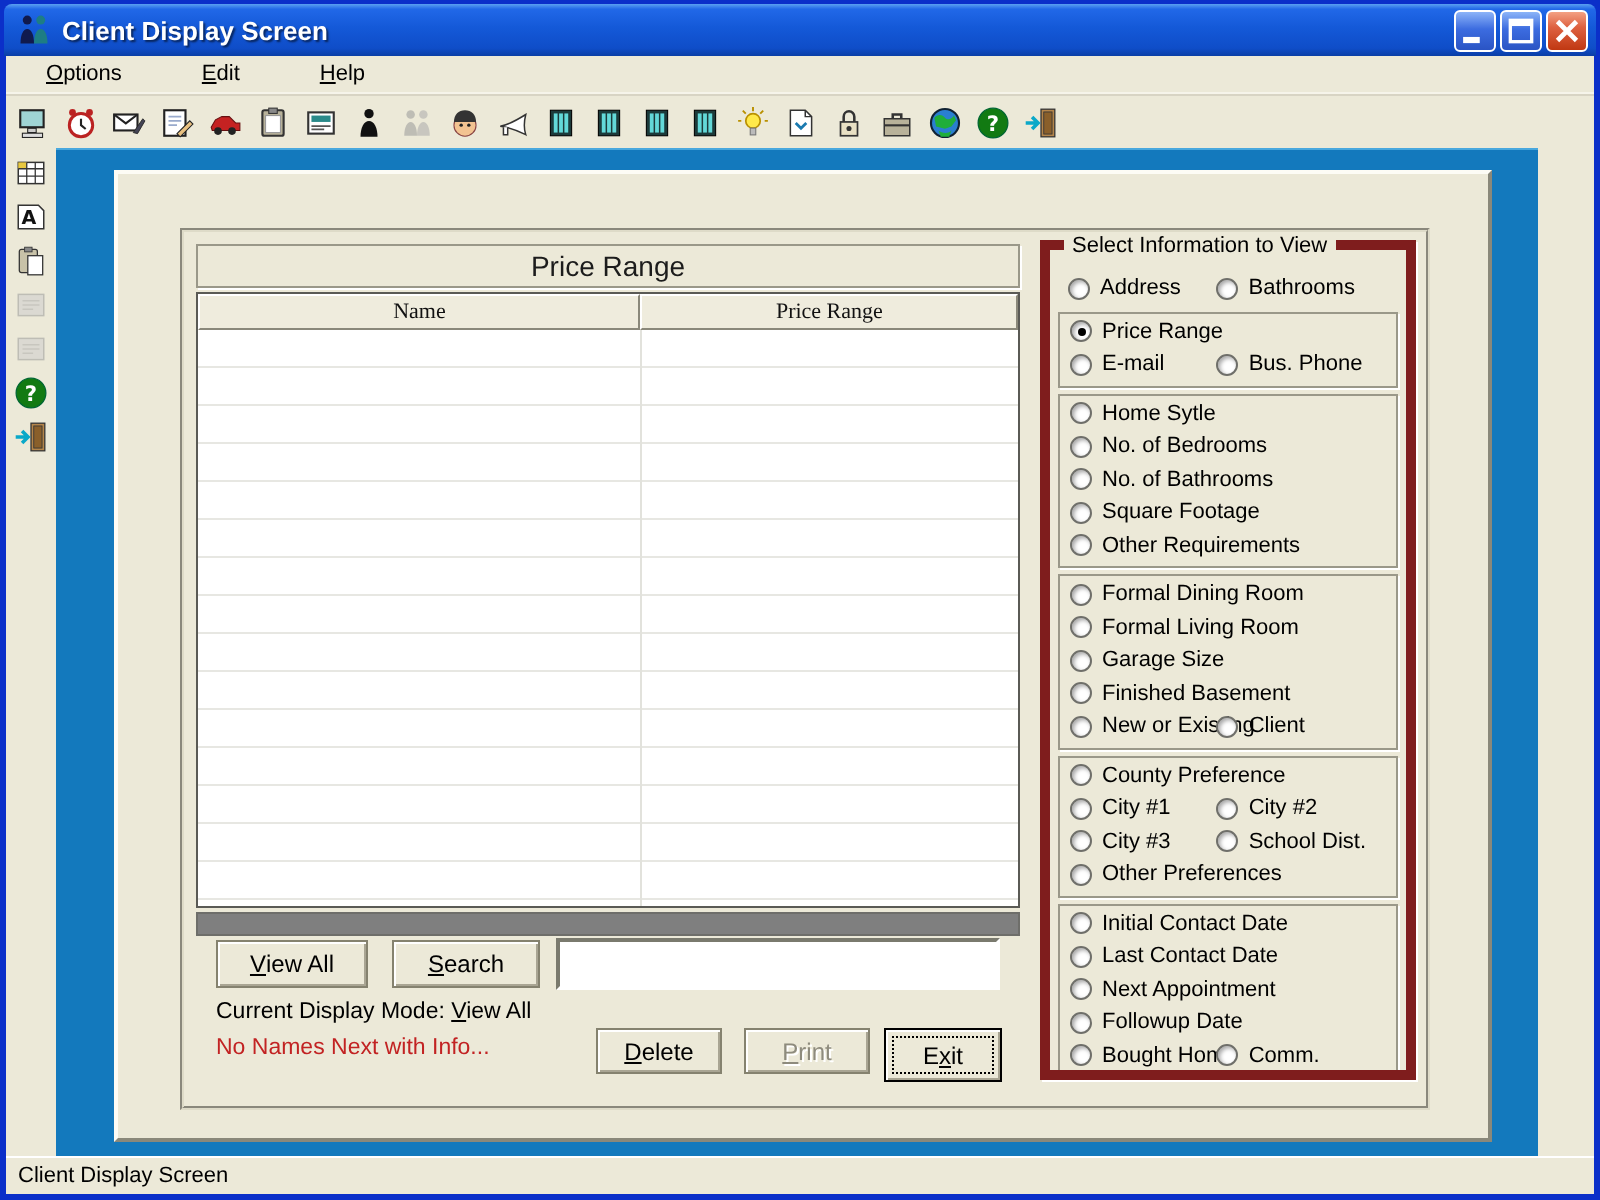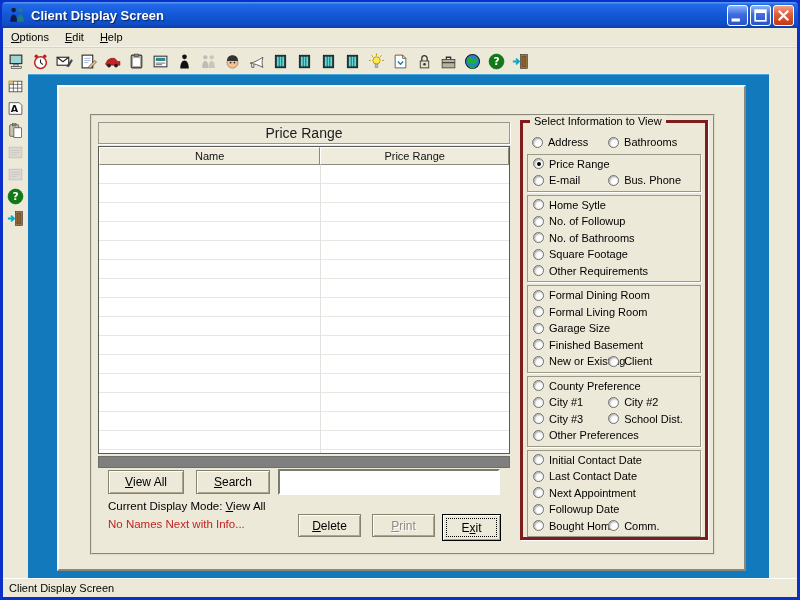--- a/index.html
+++ b/index.html
@@ -13,21 +13,21 @@
   .title-icon{width:18px;height:18px;margin:0 5px 0 6px;flex:none;}
   .title-text{color:#fff;font-weight:bold;font-size:13px;text-shadow:1px 1px 1px rgba(0,0,0,.55);}
   .winbtns{margin-left:auto;display:flex;gap:2px;padding-right:4px;}
   .wbtn{width:21px;height:21px;border-radius:3px;border:1px solid #fff;
     background:linear-gradient(180deg,#8CB4F8 0%,#3C6CE0 45%,#2A54C4 100%);
     display:flex;align-items:center;justify-content:center;}
   .wbtn.close{background:linear-gradient(180deg,#F3A183 0%,#DE6140 40%,#C03812 100%);}
   
   .menubar{position:absolute;left:3px;right:3px;top:28px;height:19px;background:var(--chrome,#ECE9D8);
     display:flex;align-items:center;font-size:11px;border-bottom:1px solid #f6f4ea;}
-  .menu-item{padding:0 8px;height:19px;line-height:19px;color:#000;}
+  .menu-item{padding:0 20px;height:19px;line-height:19px;color:#000;}
   .toolbar{position:absolute;left:3px;right:3px;top:47px;height:27px;background:var(--chrome,#ECE9D8);
     display:flex;align-items:center;gap:7px;padding-left:5px;border-top:1px solid #d8d4c4;}
   .tbtn{width:17px;height:17px;display:inline-flex;align-items:center;justify-content:center;flex:none;}
   .tbtn svg,.sbtn svg,.title-icon svg{width:100%;height:100%;}
   .tbtn.dis,.sbtn.dis{filter:grayscale(1) opacity(.55);}
   
   .client{position:absolute;left:3px;right:3px;top:74px;height:504px;background:var(--chrome,#ECE9D8);}
   .desktop{position:absolute;left:25px;right:28px;top:0;bottom:0;background:var(--desktop,#1379BD);
     border-top:1px solid #49A8DE;}
   .side-toolbar{position:absolute;left:0;top:0;bottom:0;width:25px;display:flex;flex-direction:column;
@@ -37,21 +37,21 @@
   
   .form{position:absolute;left:54px;top:11px;width:689px;height:486px;background:var(--chrome,#ECE9D8);
     border:2px solid;border-color:#FDFCF5 #8A887A #8A887A #FDFCF5;}
   .inner{position:absolute;left:31px;top:27px;width:625px;height:441px;border:2px groove #dedbc8;}
   .list-header{position:absolute;left:6px;top:6px;width:412px;height:22px;border:1px solid #9a9889;
     box-shadow:1px 1px 0 #fff;display:flex;align-items:center;justify-content:center;
     font-size:14px;color:#1c1c1c;}
   .grid{position:absolute;left:6px;top:30px;width:412px;height:308px;border:1px solid #5a5a55;background:#fff;}
   .grid-head{display:flex;height:18px;}
   .gcell{height:18px;background:#EFECDD;border:1px solid;border-color:#fff #8a887a #8a887a #fff;
-    display:flex;align-items:center;justify-content:center;font-size:11px;color:#111;}
+    display:flex;align-items:center;justify-content:center;font-size:11px;color:#111;font-family:Liberation Serif, serif;}
   .gcell.c1{width:54%;} .gcell.c2{width:46%;}
   .grid-body{position:relative;height:288px;overflow:hidden;background:#fff;}
   .trow{height:19px;border-bottom:1px solid #e7e7e2;}
   .vdiv{position:absolute;left:54%;top:0;bottom:0;width:1px;background:#e2e2dc;}
   .hscroll{position:absolute;left:6px;top:340px;width:412px;height:12px;background:#7f7f7f;
     border:1px solid #6e6e6a;}
   
   .btn{position:absolute;background:var(--chrome,#ECE9D8);border:1px solid #85826F;
     box-shadow:inset 1px 1px 0 #fff,inset -1px -1px 0 #a9a593;
     display:flex;align-items:center;justify-content:center;font-size:12px;color:#000;}
@@ -62,21 +62,21 @@
   .btn-search{left:104px;top:354px;width:74px;height:24px;}
   .search-input{position:absolute;left:186px;top:353px;width:222px;height:26px;background:#fff;
     border:2px solid;border-color:#7a7a6e #fff #fff #7a7a6e;font-size:12px;padding:0 3px;
     font-family:"Liberation Sans",sans-serif;}
   .mode-text{position:absolute;left:16px;top:384px;font-size:11.5px;color:#000;}
   .alert-text{position:absolute;left:16px;top:402px;font-size:11.5px;color:var(--alert,#C22323);}
   .btn-delete{left:206px;top:398px;width:63px;height:23px;}
   .btn-print{left:280px;top:398px;width:63px;height:23px;}
   .btn-exit{left:350px;top:398px;width:59px;height:27px;}
   
-  .groupbox{position:absolute;left:428px;top:4px;width:188px;height:420px;border:3px solid #7f1d1d;
+  .groupbox{position:absolute;left:428px;top:4px;width:188px;height:420px;border:5px solid #7f1d1d;
     box-shadow:1px 1px 0 #fff;}
   .gb-label{position:absolute;top:-8px;left:7px;background:var(--chrome,#ECE9D8);padding:0 4px;
     font-size:11px;color:#000;}
   .gb-body{position:absolute;inset:0;display:flex;flex-direction:column;padding:11px 4px 0;gap:3px;overflow:hidden;}
   .ogroup.framed{border:1px solid #9a9889;box-shadow:1px 1px 0 #fff;padding:1px 0 2px;}
   .orow{height:16.5px;display:flex;padding-left:5px;}
   .opt{display:flex;align-items:center;gap:5px;}
   .orow.two .opt:first-child{width:45%;}
   .radio{position:relative;width:11px;height:11px;flex:none;border-radius:50%;background:#fff;
     border:1px solid #6f6f6a;box-shadow:inset 1px 1px 2px rgba(0,0,0,.35);}
@@ -404,21 +404,21 @@
               <div class="ogroup framed">
                 <div class="orow">
                   <span class="opt">
                     <span class="radio"></span>
                     <span class="olabel">Home Sytle</span>
                   </span>
                 </div>
                 <div class="orow">
                   <span class="opt">
                     <span class="radio"></span>
-                    <span class="olabel">No. of Followup</span>
+                    <span class="olabel">No. of Bedrooms</span>
                   </span>
                 </div>
                 <div class="orow">
                   <span class="opt">
                     <span class="radio"></span>
                     <span class="olabel">No. of Bathrooms</span>
                   </span>
                 </div>
                 <div class="orow">
                   <span class="opt">

